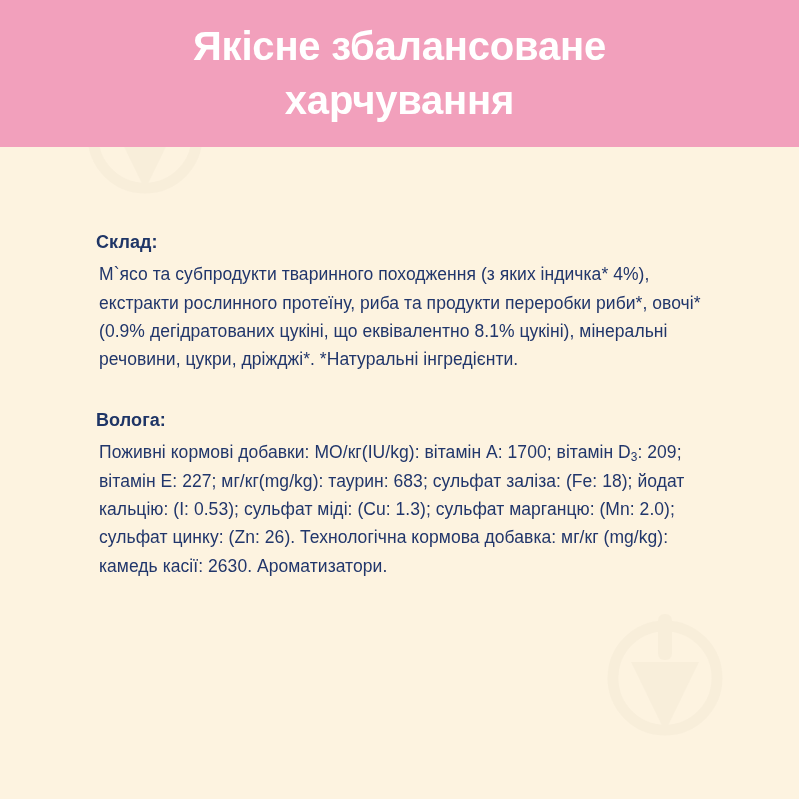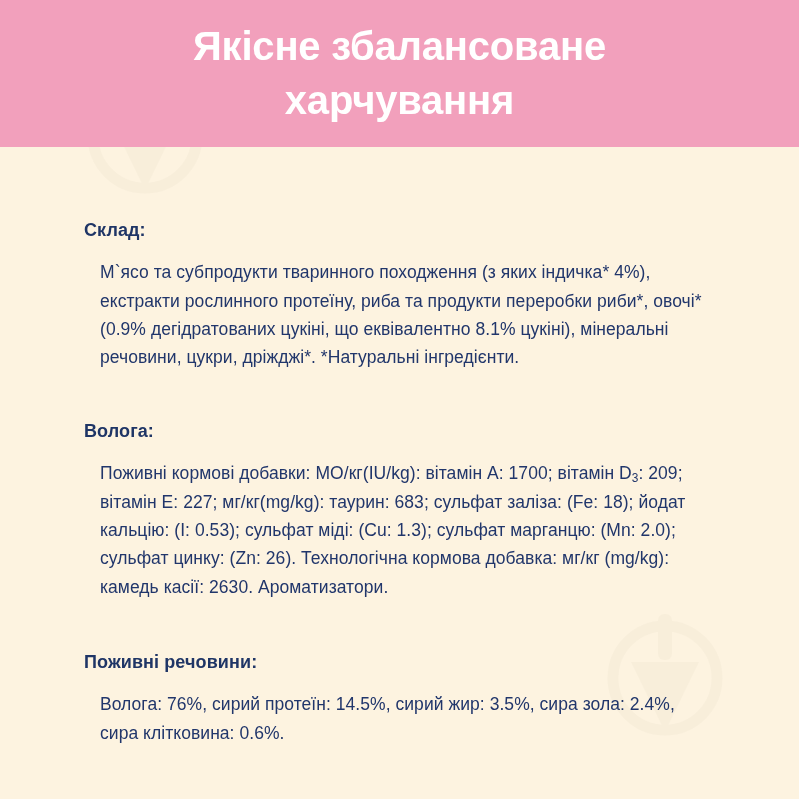--- a/index.html
+++ b/index.html
@@ -60,21 +60,21 @@
     font-family: "Liberation Sans", "DejaVu Sans", sans-serif;
   }
 
   
   .content {
     position: absolute;
     left: 0;
     top: 147px;
     width: 730px;
     z-index: 3;
-    padding: 0;
+    padding: 12px;
     box-sizing: border-box;
   }
   .section {
     position: relative;
     margin: 0 0 0 84px;
     width: 634px;
   }
   .section-composition { padding-top: 72px; }
   .section-additives   { padding-top: 32px; }
   .section-nutrients   { padding-top: 34px; }
@@ -82,21 +82,21 @@
   .section-heading {
     margin: 0 0 6px 0;
     padding: 0;
     color: #1F3566;
     font-size: 18px;
     font-weight: 700;
     line-height: 1.3;
     letter-spacing: 0.1px;
   }
   .section-body {
-    margin: 16px;
+    margin: 3px;
     padding: 0;
     color: #21366B;
     font-size: 17.5px;
     line-height: 1.62;
     letter-spacing: 0.05px;
     font-weight: 400;
     text-align: left;
   }
   .section-body sub {
     font-size: 0.68em;
@@ -134,19 +134,15 @@
     <section class="section section-composition">
       <h2 class="section-heading">Склад:</h2>
       <p class="section-body">М`ясо та субпродукти тваринного походження (з яких індичка* 4%), екстракти рослинного протеїну, риба та продукти переробки риби*, овочі* (0.9% дегідратованих цукіні, що еквівалентно 8.1% цукіні), мінеральні речовини, цукри, дріжджі*. *Натуральні інгредієнти.</p>
     </section>
 
     <section class="section section-additives">
       <h2 class="section-heading">Волога:</h2>
       <p class="section-body"><span>Поживні кормові добавки: МО/кг(IU/kg): вітамін А: 1700; вітамін D</span><sub>3</sub><span>: 209; вітамін Е: 227; мг/кг(mg/kg): таурин: 683; сульфат заліза: (Fe: 18); йодат кальцію: (I: 0.53); сульфат міді: (Cu: 1.3); сульфат марганцю: (Mn: 2.0); сульфат цинку: (Zn: 26). Технологічна кормова добавка: мг/кг (mg/kg): камедь касії: 2630. Ароматизатори.</span></p>
     </section>
 
-    <section class="section section-nutrients">
-      <h2 class="section-heading">Поживні речовини:</h2>
-      <p class="section-body">Волога: 76%, сирий протеїн: 14.5%, сирий жир: 3.5%, сира зола: 2.4%, сира клітковина: 0.6%.</p>
-    </section>
 
   </div>
 </div>
 
 </body></html>

